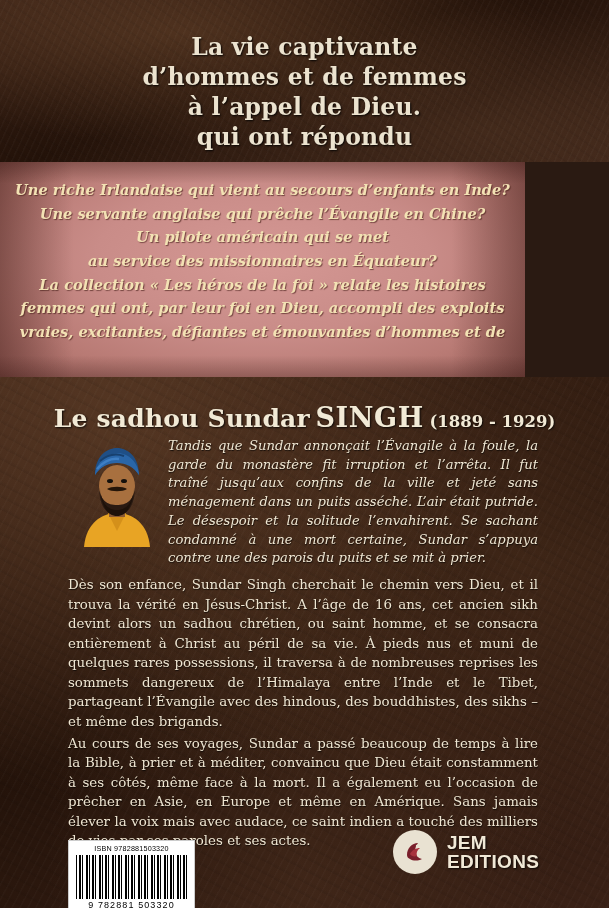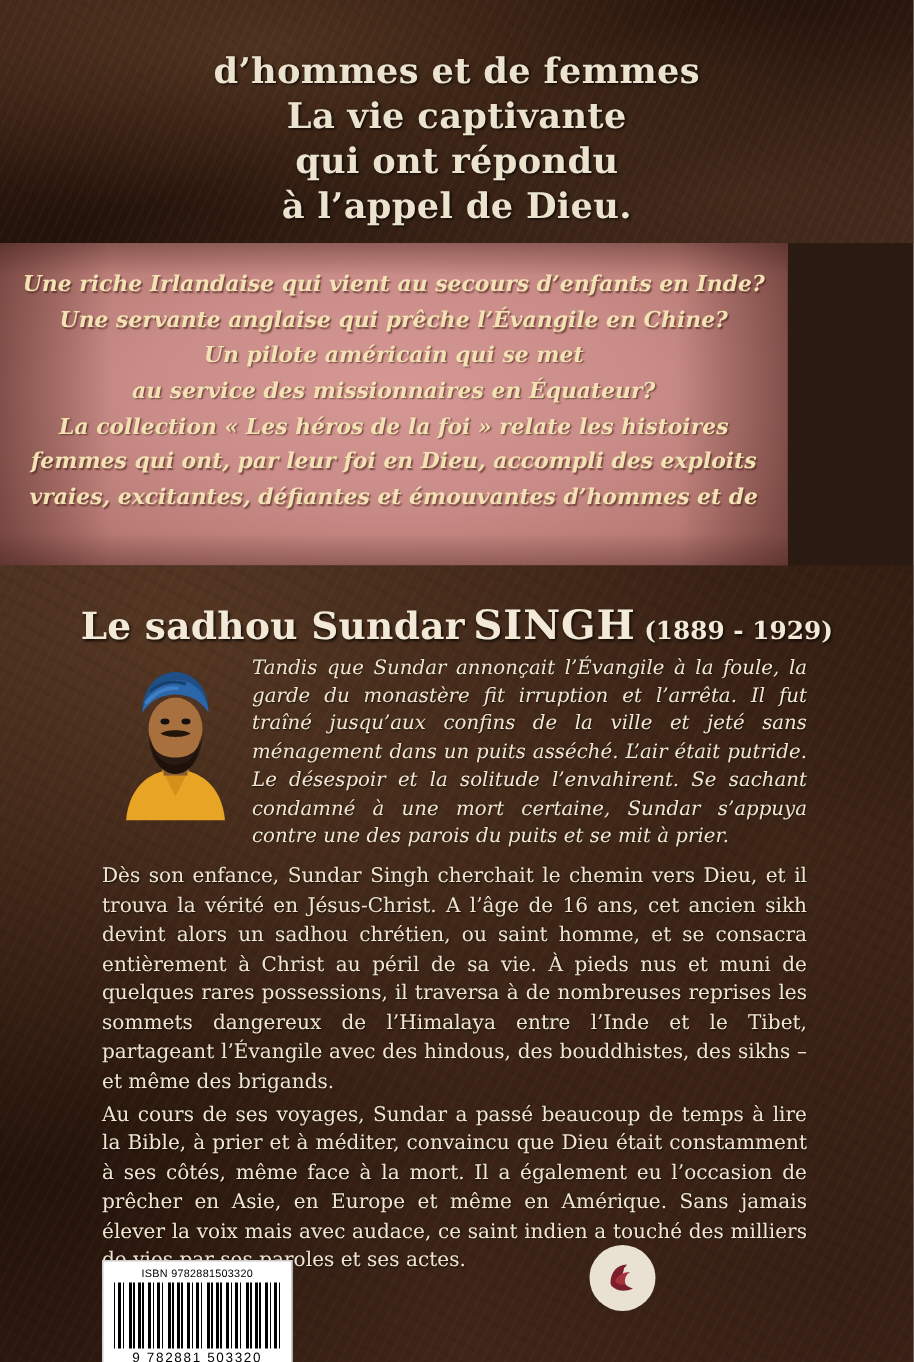--- a/index.html
+++ b/index.html
@@ -240,24 +240,24 @@
   }
   .pub-text div { white-space: nowrap; }
 </style>
 </head>
 <body>
 
 <div class="cover">
 
   <div class="top-panel">
     <div class="headline">
+      <div>La vie captivante</div>
       <div>d’hommes et de femmes</div>
-      <div>La vie captivante</div>
+      <div>à l’appel de Dieu.</div>
       <div>qui ont répondu</div>
-      <div>à l’appel de Dieu.</div>
     </div>
   </div>
 
   <div class="rose-panel">
     <div class="rose-text">
       <div>Une riche Irlandaise qui vient au secours d’enfants en Inde?</div>
       <div>Une servante anglaise qui prêche l’Évangile en Chine?</div>
       <div>Un pilote américain qui se met</div>
       <div>au service des missionnaires en Équateur?</div>
       <div>La collection « Les héros de la foi » relate les histoires</div>
@@ -316,15 +316,19 @@
   </div>
 
   <div class="publisher">
     <div class="pub-mark">
       <svg width="30" height="30" viewBox="0 0 30 30" xmlns="http://www.w3.org/2000/svg">
         <path d="M7 18 C7 11 12 6 18 6 C16 9 15 11 15 14 C15 18 18 21 22 22 C18 24 13 24 10 22 C8 21 7 20 7 18 Z" fill="#7a1f2b"></path>
         <path d="M10 17 C12 13 16 11 20 11 C17 13 16 16 17 19 C14 20 11 19 10 17 Z" fill="#a8323e"></path>
         <circle cx="17" cy="9" r="1.2" fill="#e9e2d2"></circle>
       </svg>
     </div>
+    <div class="pub-text">
+      <div>JEM</div>
+      <div>EDITIONS</div>
+    </div>
   </div>
 
 </div>
 
 </body></html>

